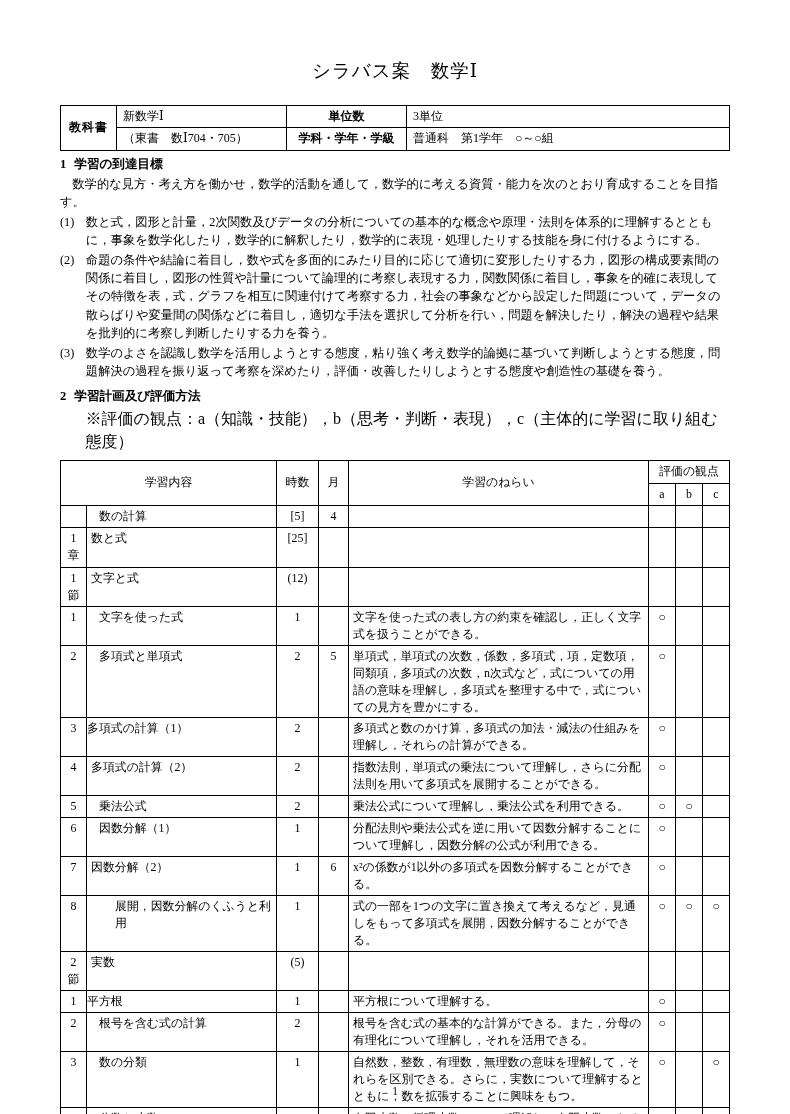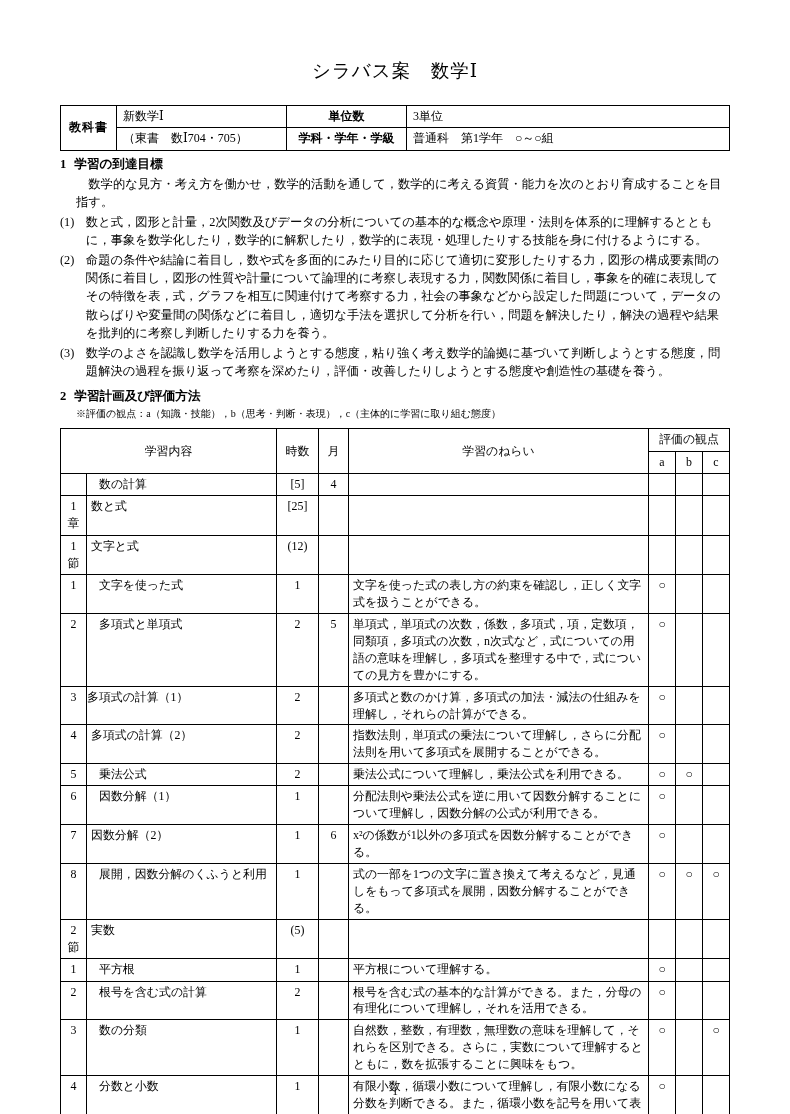--- a/index.html
+++ b/index.html
@@ -48,40 +48,40 @@
   td.hdr-key  { width: 120px; font-weight: bold; }
   
   .sec-head {
     font-weight: bold;
     font-size: 12.6px;
     margin: 4px 0 2px 0;
   }
   .sec-head .num { margin-right: 8px; }
   .goal-body { margin: 0 0 6px 0; }
   .goal-p {
-    margin: 0 0 1px 16px;
+    margin: 0 0 1px 0;
     text-indent: 1em;
     line-height: 1.5;
   }
   .goal-list { margin: 0; padding: 0; list-style: none; }
   .goal-list li {
     position: relative;
     padding-left: 2.1em;
     margin-bottom: 1px;
     line-height: 1.5;
   }
   .goal-list li .mk {
     position: absolute;
     left: 0;
     top: 0;
     width: 2em;
   }
   .note {
     margin: 1px 0 7px 1.6em;
-    font-size: 10px;
+    font-size: 16px;
   }
   
   table.plan {
     border-collapse: collapse;
     width: 100%;
     table-layout: fixed;
   }
   table.plan td, table.plan th {
     border: 1px solid #000;
     font-size: 11.9px;
@@ -300,21 +300,21 @@
         <td class="c">1</td>
         <td class="c">6</td>
         <td class="aim">x²の係数が1以外の多項式を因数分解することができる。</td>
         <td class="circ">○</td>
         <td class="circ"></td>
         <td class="circ"></td>
       </tr>
 
       <tr>
         <td class="no-cell">8</td>
-        <td class="content-cell" style="padding-left:12px; white-space:normal">展開，因数分解のくふうと利用</td>
+        <td class="content-cell" style="padding-left:28px; white-space:normal">展開，因数分解のくふうと利用</td>
         <td class="c">1</td>
         <td class="c"></td>
         <td class="aim">式の一部を1つの文字に置き換えて考えるなど，見通しをもって多項式を展開，因数分解することができる。</td>
         <td class="circ">○</td>
         <td class="circ">○</td>
         <td class="circ">○</td>
       </tr>
 
       <tr>
         <td class="no-cell bold">2節</td>
@@ -322,21 +322,21 @@
         <td class="c">(5)</td>
         <td class="c"></td>
         <td class="aim"></td>
         <td class="circ"></td>
         <td class="circ"></td>
         <td class="circ"></td>
       </tr>
 
       <tr>
         <td class="no-cell">1</td>
-        <td class="content-cell" style="padding-left:12px">平方根</td>
+        <td class="content-cell" style="padding-left:0">平方根</td>
         <td class="c">1</td>
         <td class="c"></td>
         <td class="aim">平方根について理解する。</td>
         <td class="circ">○</td>
         <td class="circ"></td>
         <td class="circ"></td>
       </tr>
 
       <tr>
         <td class="no-cell">2</td>

